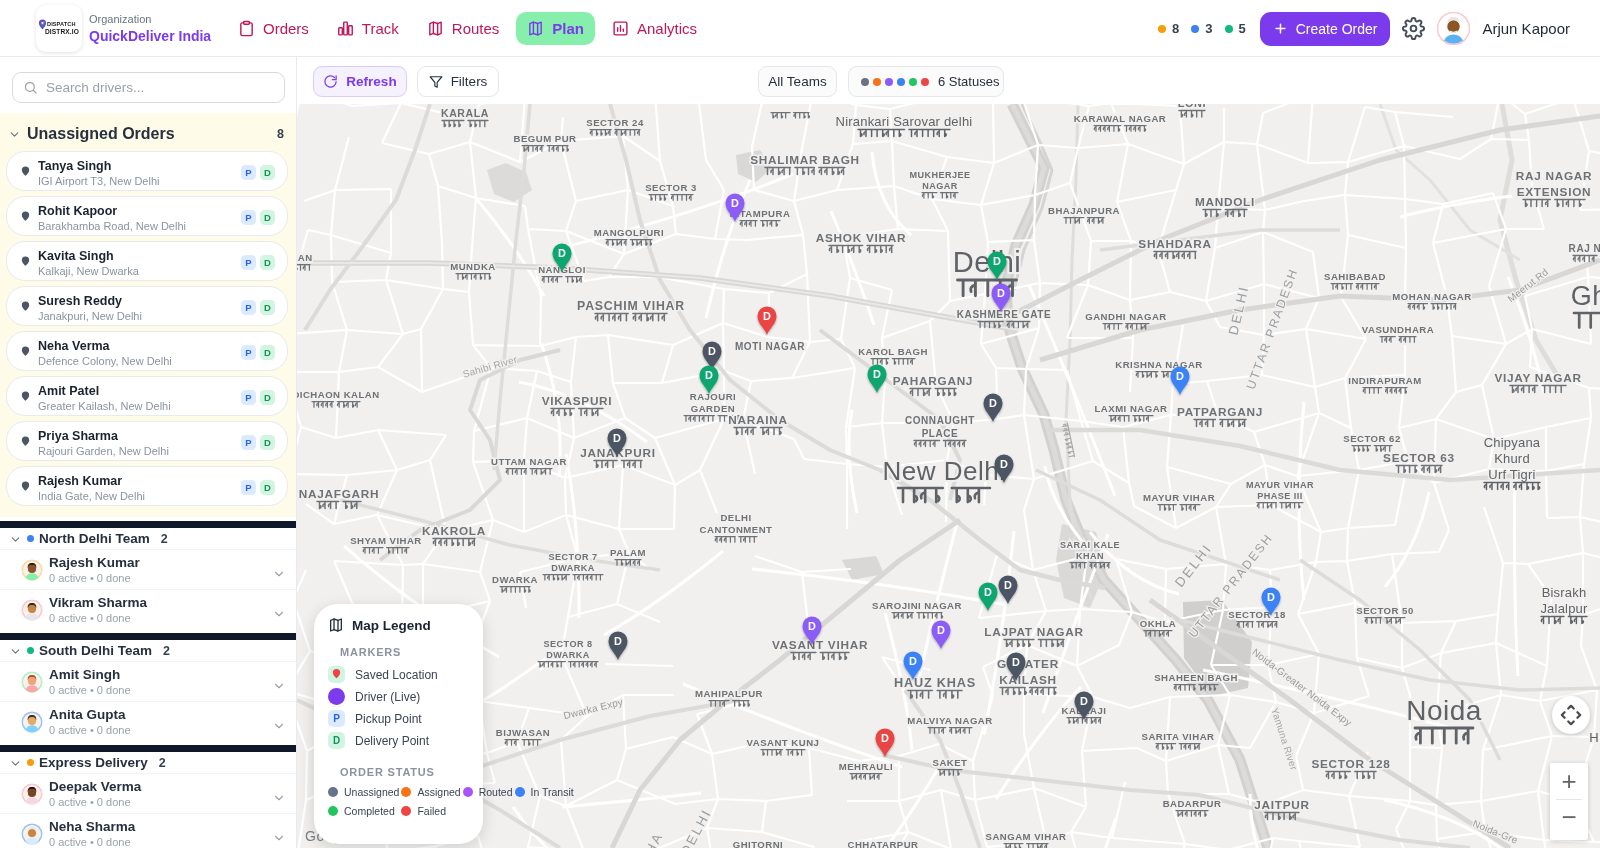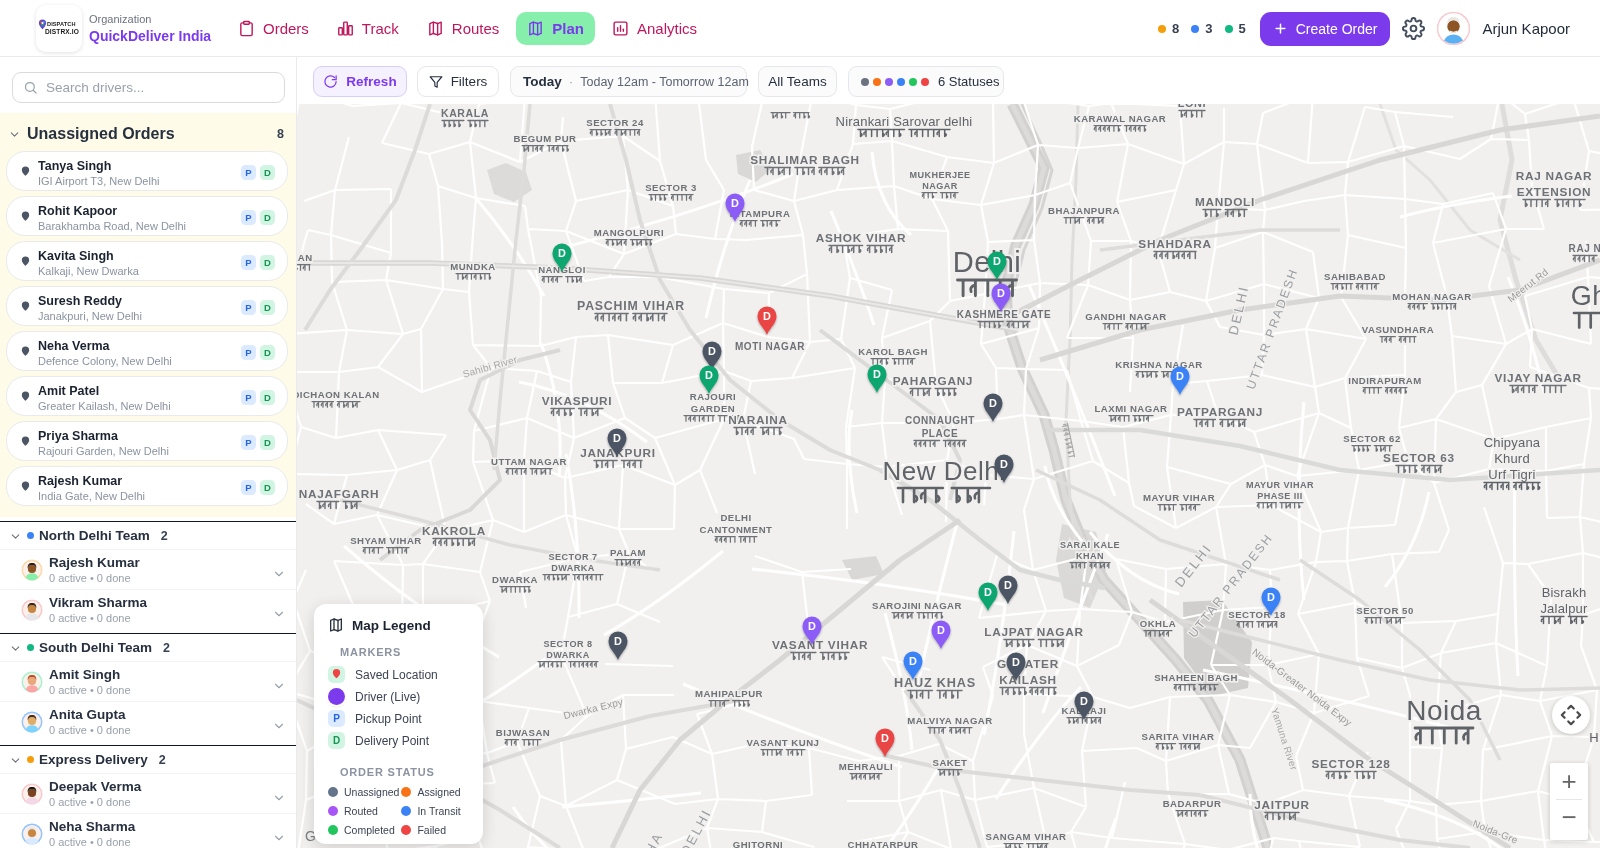--- a/index.html
+++ b/index.html
@@ -25,40 +25,40 @@
 .unhead{display:flex;align-items:center;padding:4px 12px 0 8px;height:38px;gap:6px}
 .unhead b{font-size:16px;color:#27303f}
 .unhead .n{margin-left:auto;font-size:12.5px;font-weight:700;color:#374151}
 .ocard{position:relative;margin:0 8px 5px 6px;height:40px;background:#fff;border:1px solid #e8eaed;border-radius:19px}
 .ocard .pin{position:absolute;left:13px;top:13px}
 .ocard .nm{position:absolute;left:31px;top:7px;font-size:12.5px;font-weight:700;color:#1b2330}
 .ocard .ad{position:absolute;left:31px;top:23px;font-size:11px;color:#8b93a1}
 .bdg{position:absolute;top:13px;width:15px;height:15px;border-radius:4.5px;font-size:9.5px;font-weight:700;text-align:center;line-height:15px}
 .bP{right:31px;background:#dbeafe;color:#2563eb}
 .bD{right:12px;background:#d2f5e3;color:#149553}
-.th{display:flex;align-items:center;height:28px;padding:0 12px 0 9px;gap:5px;border-top:1px solid #0f172a;background:#fff;margin-top:4px}
+.th{display:flex;align-items:center;height:28px;padding:0 12px 0 9px;gap:5px;border-top:7px solid #0f172a;background:#fff;margin-top:4px}
 .th b{font-size:13.5px;color:#27303f}
 .th .n{font-size:12.5px;font-weight:700;color:#374151;margin-left:6px}
 .drow{position:relative;height:40px;border-top:1px solid #f1f3f6}
 .drow .av{position:absolute;left:21px;top:9px}
 .drow .nm{position:absolute;left:49px;top:5px;font-size:13.5px;font-weight:600;color:#27303f}
 .drow .st{position:absolute;left:49px;top:22px;font-size:11px;color:#9aa1ac}
 .drow .ch{position:absolute;right:10px;top:14px}
 
 .toolwrap{position:fixed;left:297px;top:57px;width:1303px;height:47px;background:#fff;z-index:30}
 .tbtn{position:absolute;top:9px;height:31px;border:1px solid #e5e7eb;background:#fff;border-radius:9px;display:flex;align-items:center;font-size:13.5px;color:#27303f;font-weight:500;white-space:nowrap}
 
 .maparea{position:fixed;left:297px;top:104px;width:1303px;height:744px;background:#f0efed;overflow:hidden}
 
-.legend{position:absolute;left:17px;top:500px;width:169px;height:240px;background:#fff;border-radius:12px;box-shadow:0 4px 16px rgba(0,0,0,.14);padding:13px 14px;z-index:20}
+.legend{position:absolute;left:17px;top:500px;width:169px;height:240px;background:#fff;border-radius:24px;box-shadow:0 4px 16px rgba(0,0,0,.14);padding:13px 14px;z-index:20}
 .legend h3{font-size:13.5px;color:#1b2330;display:flex;gap:8px;align-items:center;margin-bottom:13px}
 .lsec{font-size:11px;font-weight:700;color:#8b93a1;letter-spacing:.8px;margin:8px 12px 8px}
 .litem{display:flex;align-items:center;gap:10px;font-size:12px;color:#3c4454;margin-bottom:5px}
 .lbox{width:17px;height:17px;border-radius:5px;display:flex;align-items:center;justify-content:center;font-size:10px;font-weight:700;flex:none}
-.sgrid{display:grid;grid-template-columns:1fr 1fr;grid-row-gap:7px;grid-column-gap:2px}
+.sgrid{display:grid;grid-template-columns:1fr 1fr 1fr 1fr;grid-row-gap:7px;grid-column-gap:2px}
 .sit{display:flex;align-items:center;gap:6px;font-size:10.5px;color:#3c4454;white-space:nowrap}
 .sdot{width:10px;height:10px;border-radius:50%;flex:none}
 
 .panbtn{position:absolute;right:10px;top:592px;width:38px;height:38px;border-radius:50%;background:#fff;box-shadow:0 1px 5px rgba(0,0,0,.2);display:flex;align-items:center;justify-content:center}
 .zoombox{position:absolute;right:12px;top:659px;width:38px;height:77px;background:#fff;box-shadow:0 1px 5px rgba(0,0,0,.2);border-radius:2px;display:flex;flex-direction:column;align-items:center;justify-content:space-around;font-size:26px;color:#666}
 .zoombox .sep{width:26px;height:1px;background:#e6e6e6}
 .gtxt{position:absolute;left:8px;bottom:4px;font-size:14px;color:#5f6368;opacity:.8;letter-spacing:.5px}
 </style></head><body>
 <div class="topbar">
 <div class="logo">
@@ -340,25 +340,20 @@
     </div>
 </div>
 <div class="toolwrap">
 <div class="tbtn" style="left:16px;width:94px;background:#f5f1ff;border-color:#d9cdfb;color:#7c3aed;font-weight:600;justify-content:center;gap:8px"><svg class="icon" width="15" height="15" viewBox="0 0 24 24" fill="none" stroke="currentColor" stroke-width="2" stroke-linecap="round" stroke-linejoin="round" style="">
         <path d="M21 12a9 9 0 1 1-2.64-6.36"></path>
         <path d="M21 3v6h-6"></path>
       </svg>Refresh</div>
 <div class="tbtn" style="left:120px;width:82px;justify-content:center;gap:8px"><svg class="icon" width="14" height="14" viewBox="0 0 24 24" fill="none" stroke="currentColor" stroke-width="2" stroke-linecap="round" stroke-linejoin="round" style="">
         <path d="M22 3H2l8 9.46V19l4 2v-8.54L22 3z"></path>
       </svg>Filters</div>
-<div class="tbtn" style="left:213px;width:237px;padding:0 12px;gap:7px;background:#fbfbfc">
-      <b style="font-size:13.5px;color:#27303f">Today</b>
-      <span style="color:#9aa1ac">·</span>
-      <span style="color:#5b6472;font-size:12.5px;font-weight:400">Today 12am - Tomorrow 12am</span>
-    </div>
 <div class="tbtn" style="left:461px;width:79px;justify-content:center;background:#fbfbfc">All Teams</div>
 <div class="tbtn" style="left:551px;width:156px;padding:0 12px;gap:4px;background:#fbfbfc">
       <span class="sdot" style="width:8px;height:8px;border-radius:50%;background:#6b7280"></span>
       <span class="sdot" style="width:8px;height:8px;border-radius:50%;background:#f97316"></span>
       <span class="sdot" style="width:8px;height:8px;border-radius:50%;background:#8b5cf6"></span>
       <span class="sdot" style="width:8px;height:8px;border-radius:50%;background:#3b82f6"></span>
       <span class="sdot" style="width:8px;height:8px;border-radius:50%;background:#22c55e"></span>
       <span class="sdot" style="width:8px;height:8px;border-radius:50%;background:#ef4444"></span>
       <span style="margin-left:5px;font-size:13px">6 Statuses</span>
     </div>

